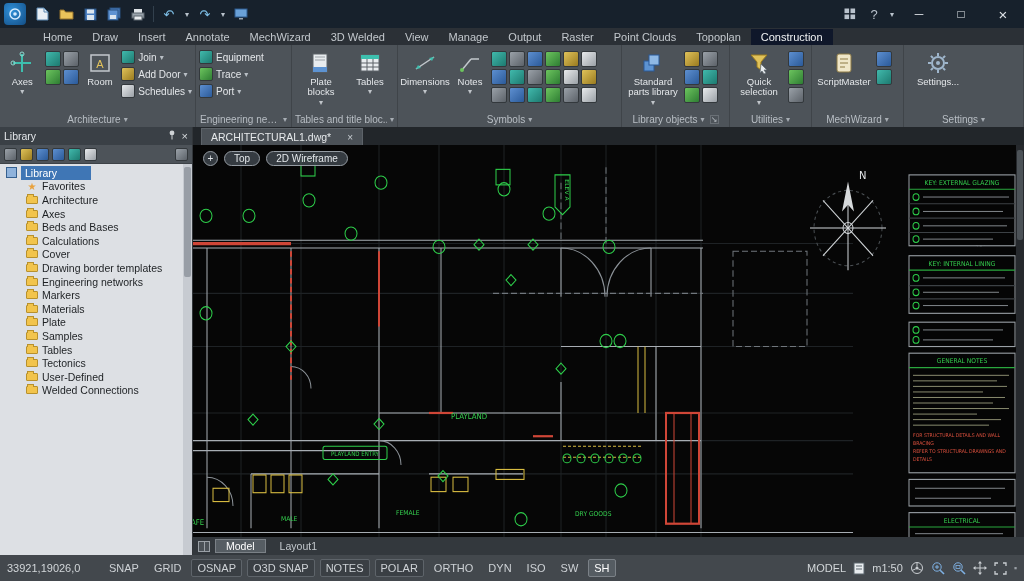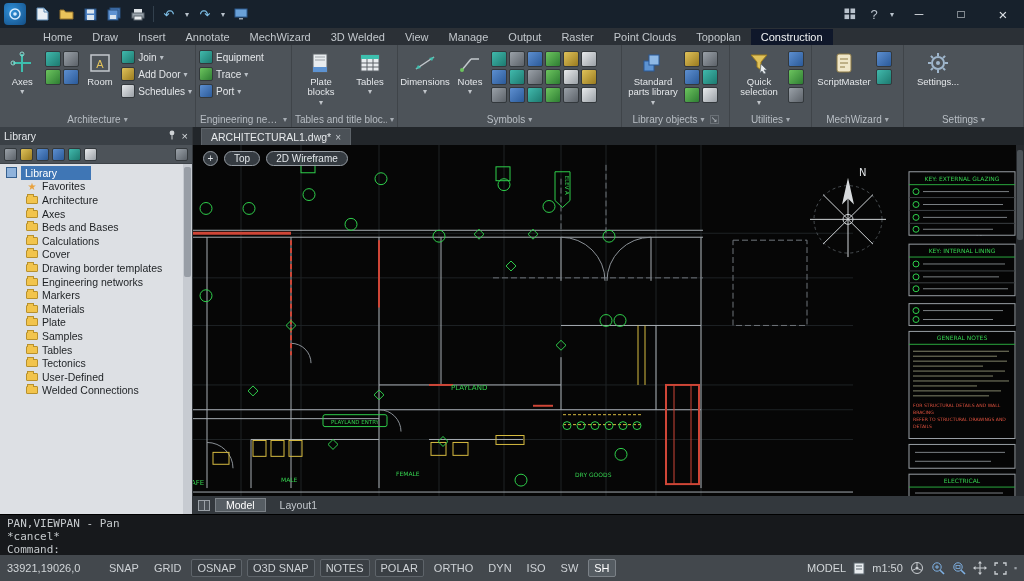--- a/index.html
+++ b/index.html
@@ -60,21 +60,21 @@
   .folder { width:12px; height:8px; background:#f2c44c; border:1px solid #b8912c; border-radius:1px; position:relative; flex:none; }
   .folder::before { content:""; position:absolute; top:-3px; left:0; width:5px; height:2px; background:#f2c44c; border:1px solid #b8912c; border-bottom:none; }
   .star { color:#e9a13b; font-size:10px; width:12px; text-align:center; flex:none; }
   .book { width:11px; height:11px; background:#8fb3dc; border:1px solid #35608f; flex:none; }
   .pal-scroll { position:absolute; right:0; top:0; bottom:0; width:9px; background:#c7cbd1; }
   .pal-thumb { position:absolute; right:1px; top:3px; width:7px; height:110px; background:#989ea6; border-radius:2px; }
 
   
   .canvas-col { flex:1; display:flex; flex-direction:column; min-width:0; background:#000; }
   .doc-tabs { height:18px; background:#22262a; display:flex; align-items:flex-end; padding-left:8px; flex:none; }
-  .doc-tab { height:17px; background:#4b5157; color:#e6e9eb; display:flex; align-items:center; gap:4px; padding:0 9px; font-size:10.5px; border:1px solid #5d6369; border-bottom:none; }
+  .doc-tab { height:17px; background:#4b5157; color:#e6e9eb; display:flex; align-items:center; gap:16px; padding:0 9px; font-size:10.5px; border:1px solid #5d6369; border-bottom:none; }
   .doc-close { font-size:10px; color:#c7ccd1; }
   .viewport { flex:1; position:relative; background:#060606; overflow:hidden; }
   .plan { position:absolute; left:0; top:0; width:calc(100% - 8px); height:100%; font-family:"DejaVu Sans",sans-serif; }
   .vp-controls { position:absolute; top:6px; left:10px; display:flex; gap:6px; }
   .chip { height:15px; border:1px solid #949ba2; border-radius:8px; background:rgba(58,64,70,.92); color:#e3e7ea; font-size:10px; display:flex; align-items:center; padding:0 9px; white-space:nowrap; }
   .chip.round { width:15px; padding:0; justify-content:center; }
   .vscroll { position:absolute; right:0; top:0; bottom:0; width:8px; background:#26292d; }
   .vthumb { position:absolute; right:1px; top:5px; width:6px; height:90px; background:#4c5257; border-radius:2px; }
   .layout-tabs { height:18px; background:#33383d; display:flex; align-items:center; gap:3px; padding-left:5px; flex:none; }
   .ltab { padding:1px 11px; font-size:10.5px; color:#c3c8cd; }
@@ -797,25 +797,20 @@
       </div>
 
       <div class="layout-tabs">
         <span class="sheetgrid"></span>
         <div class="ltab active">Model</div>
         <div class="ltab">Layout1</div>
       </div>
     </div>
   </div>
 
-  <div class="cmdline">
-    <div>PAN,VIEWPAN - Pan</div>
-    <div>*cancel*</div>
-    <div>Command:</div>
-  </div>
 
   <div class="statusbar">
     <span class="coords">33921,19026,0</span>
     <span class="toggle">SNAP</span>
     <span class="toggle">GRID</span>
     <span class="toggle boxed">OSNAP</span>
     <span class="toggle boxed">O3D SNAP</span>
     <span class="toggle boxed">NOTES</span>
     <span class="toggle boxed">POLAR</span>
     <span class="toggle">ORTHO</span>

